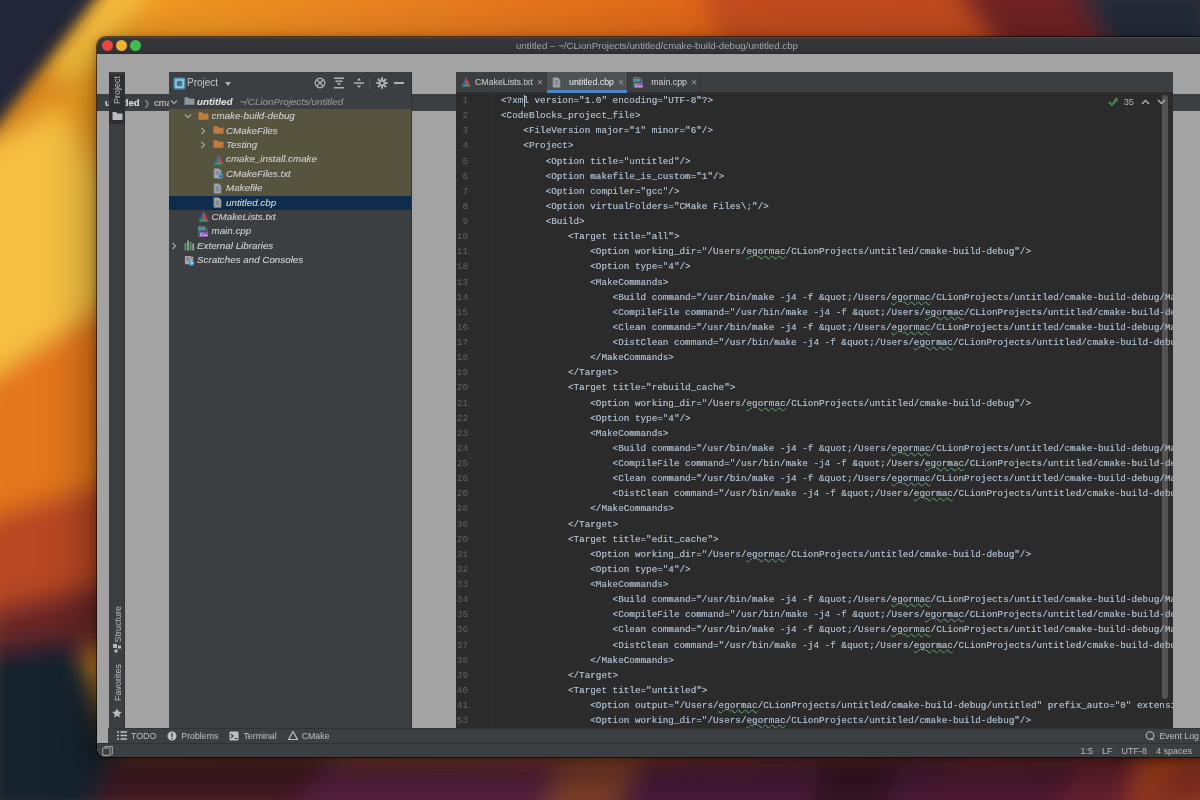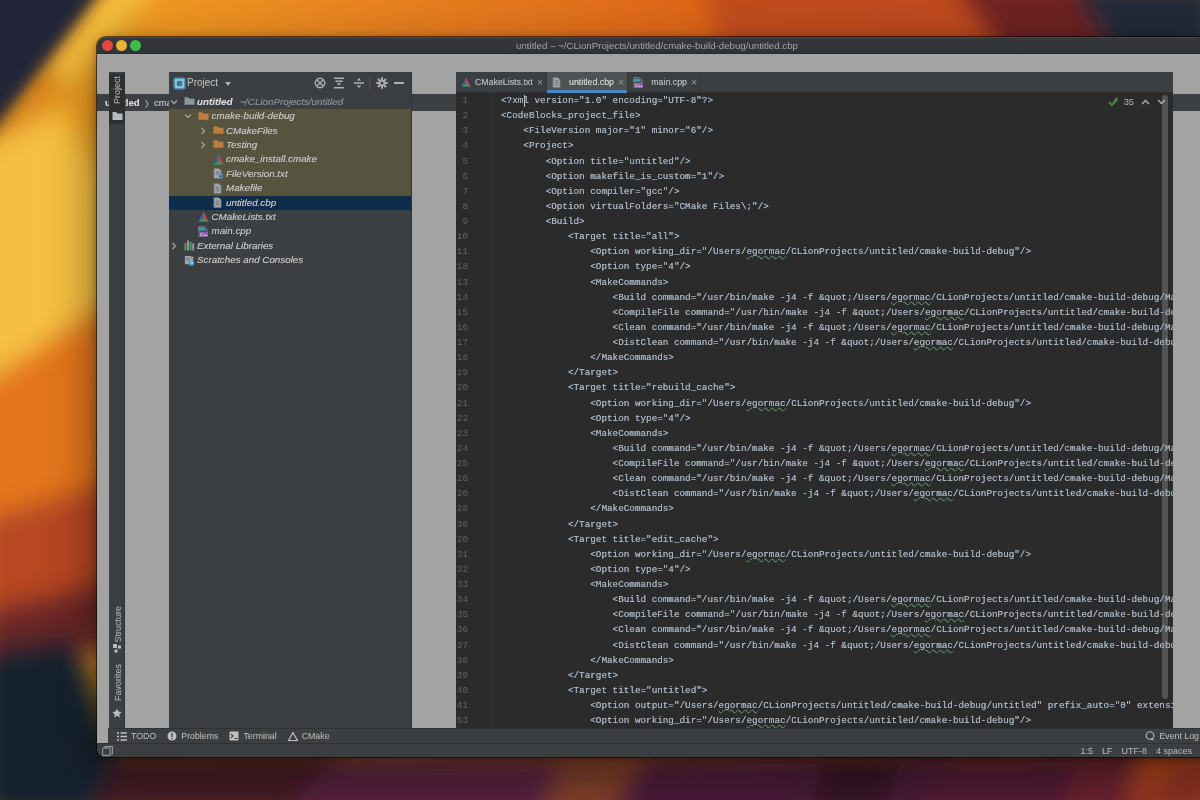--- a/index.html
+++ b/index.html
@@ -67,21 +67,21 @@
   font-family:"Liberation Mono", monospace; font-size:9.3px; line-height:15.12px;
   color:#a9b7c6; white-space:pre; padding-top:0; text-shadow:0 0 0.6px rgba(169,183,198,.85); }
 #code u { text-decoration:underline wavy #3e7a46 1px; text-underline-offset:1px; }
 #caret { position:absolute; left:68.3px; top:1.5px; width:1px; height:12px; background:#c8c8c8; }
 #inspect { position:absolute; right:7px; top:2px; height:14px; display:flex; align-items:center;
   color:#b0b3b5; font-size:9.3px; }
 #vscroll { position:absolute; right:5px; top:2px; width:6px; height:604px; background:rgba(166,166,166,.33); border-radius:3px; }
 
 #toolbar-bottom { position:absolute; left:16px; right:12px; bottom:14px; height:15px; background:#3c3f41;
   border-top:1px solid #323232; display:flex; align-items:center; font-size:8.8px; color:#c0c0c0; }
-#toolbar-bottom .itm { display:flex; align-items:flex-end; margin-left:11px; }
+#toolbar-bottom .itm { display:flex; align-items:flex-start; margin-left:11px; }
 #toolbar-bottom .itm:first-child { margin-left:4px !important; }
 #toolbar-bottom .itm svg { margin-right:4px; }
 #evlog { position:absolute; right:6px; display:flex; align-items:center; }
 #statusbar { position:absolute; left:0; bottom:0; width:100%; height:14px; background:#3c3f41;
   border-top:1px solid #323232; font-size:9px; color:#bbbbbb; }
 #statusbar .right { position:absolute; right:7px; top:0; height:14px; display:flex; align-items:center; gap:9px; }
 #sbicon { position:absolute; left:5px; top:2px; }
 </style>
 </head>
 <body>
@@ -307,21 +307,21 @@
               </svg></span>
             <span class="tx" style="left:57px">cmake_install.cmake</span>
           </div>
           <div class="trow hl-olive">
             <span class="ic" style="left:43.5px"><svg width="11" height="11" viewBox="0 0 12 12">
                 <path d="M1 0.5 h5.5 l2.5 2.5 v8.5 h-8z" fill="#9fa6ac" stroke="#70767c" stroke-width="0.8"></path>
                 <path d="M3 4.5 h4 M3 6.5 h4" stroke="#5f656b" stroke-width="0.8"></path>
                 <circle cx="8.5" cy="8.8" r="2.6" fill="#4da0d0"></circle>
                 <circle cx="8.5" cy="8.8" r="1" fill="#2b2b2b"></circle>
               </svg></span>
-            <span class="tx" style="left:57px">FileVersion.txt</span>
+            <span class="tx" style="left:57px">CMakeFiles.txt</span>
           </div>
           <div class="trow hl-olive">
             <span class="ic" style="left:43.5px"><svg width="9" height="11" viewBox="0 0 10 12">
                 <path d="M1 0.5 h5.5 l2.5 2.5 v8.5 h-8z" fill="#9fa6ac" stroke="#70767c" stroke-width="0.8"></path>
                 <path d="M3 4.5 h4 M3 6.5 h4 M3 8.5 h4" stroke="#5f656b" stroke-width="0.8"></path>
               </svg></span>
             <span class="tx" style="left:57px">Makefile</span>
           </div>
           <div class="trow hl-blue">
             <span class="ic" style="left:43.5px"><svg width="9" height="11" viewBox="0 0 10 12">

